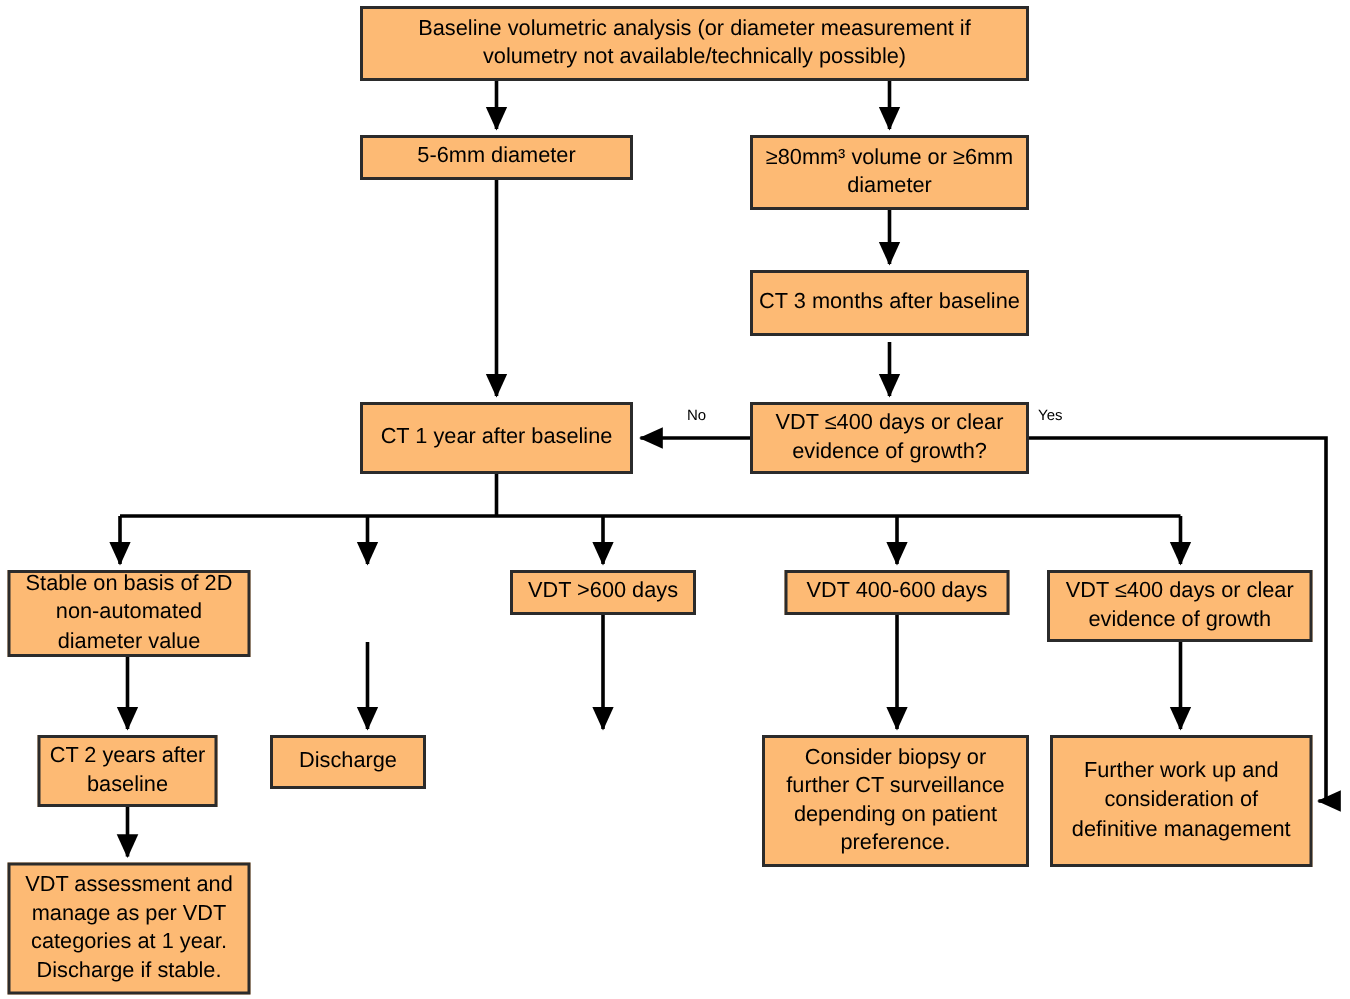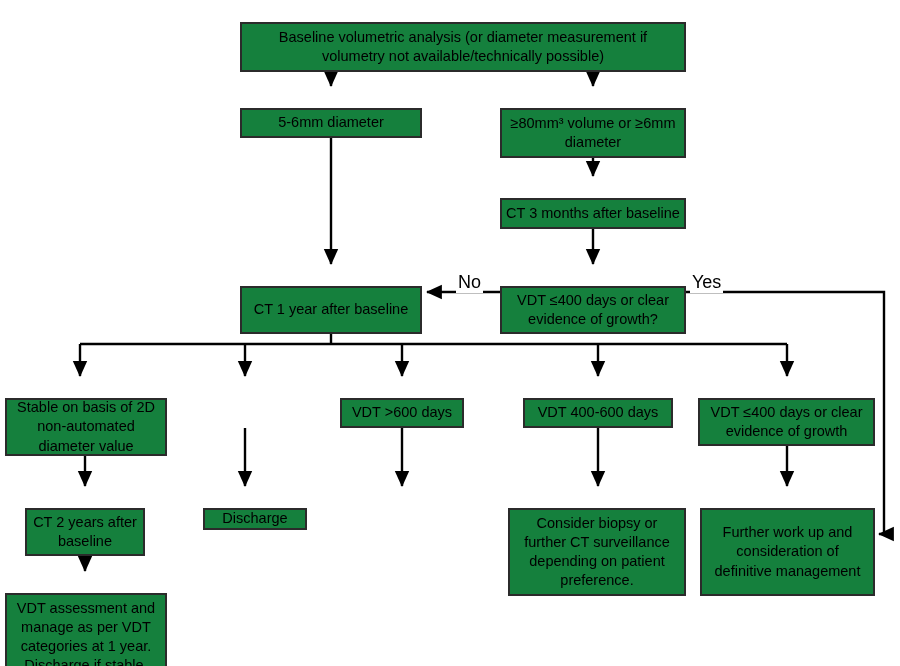--- a/index.html
+++ b/index.html
@@ -20,39 +20,38 @@
     left: 0;
     top: 0;
     width: 900px;
     height: 666px;
     pointer-events: none;
   }
   .node {
     position: absolute;
     box-sizing: border-box;
     border: 2px solid #2b2b2b;
-    background: #15803d;
+    background: #fdba74;
     display: flex;
     align-items: center;
     justify-content: center;
     text-align: center;
     color: #000000;
     font-size: 14.5px;
     line-height: 1.32;
     padding: 2px 4px;
     z-index: 2;
-    margin-top: 18px;
   }
   .node span {
     display: block;
     width: 100%;
   }
   .edge-label {
     position: absolute;
-    font-size: 18px;
+    font-size: 10px;
     color: #000000;
     background: #ffffff;
     padding: 0 2px;
     z-index: 3;
     white-space: nowrap;
   }
 </style>
 </head>
 <body>
 
@@ -103,21 +102,21 @@
 
   <div class="node" style="left: 240px; top: 4px; width: 446px; height: 50px;">
     <span>Baseline volumetric analysis (or diameter measurement if volumetry not available/technically possible)</span>
   </div>
   <div class="node" style="left: 240px; top: 90px; width: 182px; height: 30px; text-align: center;">
     <span>5-6mm diameter</span>
   </div>
   <div class="node" style="left: 500px; top: 90px; width: 186px; height: 50px; text-align: center;">
     <span>≥80mm³ volume or ≥6mm diameter</span>
   </div>
-  <div class="node" style="left: 500px; top: 180px; width: 186px; height: 31px;">
+  <div class="node" style="left: 500px; top: 180px; width: 186px; height: 44px;">
     <span>CT 3 months after baseline</span>
   </div>
   <div class="node" style="left: 240px; top: 268px; width: 182px; height: 48px;">
     <span>CT 1 year after baseline</span>
   </div>
   <div class="node" style="left: 500px; top: 268px; width: 186px; height: 48px; justify-content: flex-end;">
     <span>VDT ≤400 days or clear evidence of growth?</span>
   </div>
   <div class="node" style="left: 5px; top: 380px; width: 162px; height: 58px;">
     <span>Stable on basis of 2D non-automated diameter value</span>
@@ -127,21 +126,21 @@
   </div>
   <div class="node" style="left: 523px; top: 380px; width: 150px; height: 30px;">
     <span>VDT 400-600 days</span>
   </div>
   <div class="node" style="left: 698px; top: 380px; width: 177px; height: 48px;">
     <span>VDT ≤400 days or clear evidence of growth</span>
   </div>
   <div class="node" style="left: 25px; top: 490px; width: 120px; height: 48px;">
     <span>CT 2 years after baseline</span>
   </div>
-  <div class="node" style="left: 203px; top: 490px; width: 104px; height: 22px;">
+  <div class="node" style="left: 180px; top: 490px; width: 104px; height: 36px;">
     <span>Discharge</span>
   </div>
   <div class="node" style="left: 700px; top: 490px; width: 175px; height: 88px;">
     <span>Further work up and consideration of definitive management</span>
   </div>
   <div class="node" style="left: 508px; top: 490px; width: 178px; height: 88px;">
     <span>Consider biopsy or further CT surveillance depending on patient preference.</span>
   </div>
   <div class="node" style="left: 5px; top: 575px; width: 162px; height: 88px;">
     <span>VDT assessment and manage as per VDT categories at 1 year. Discharge if stable.</span>

